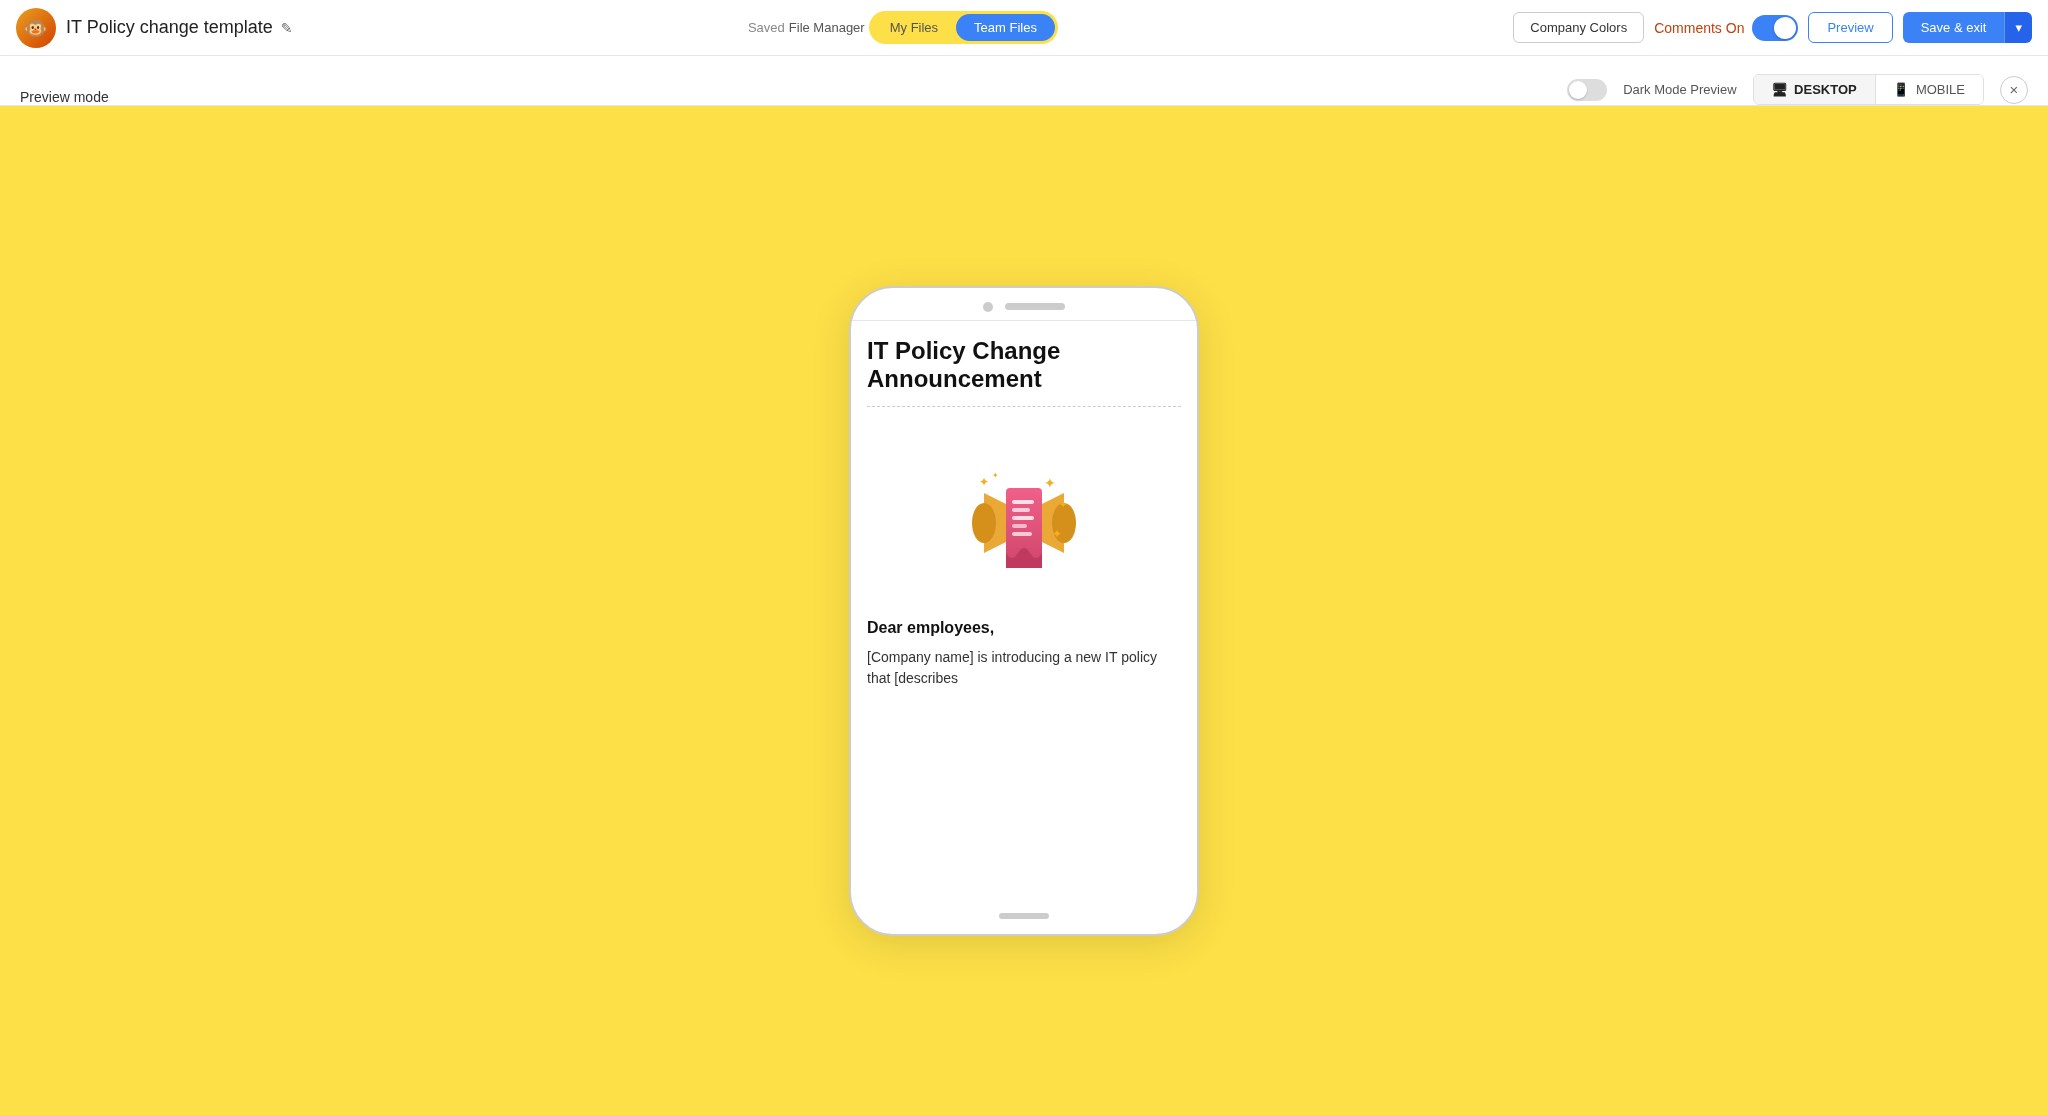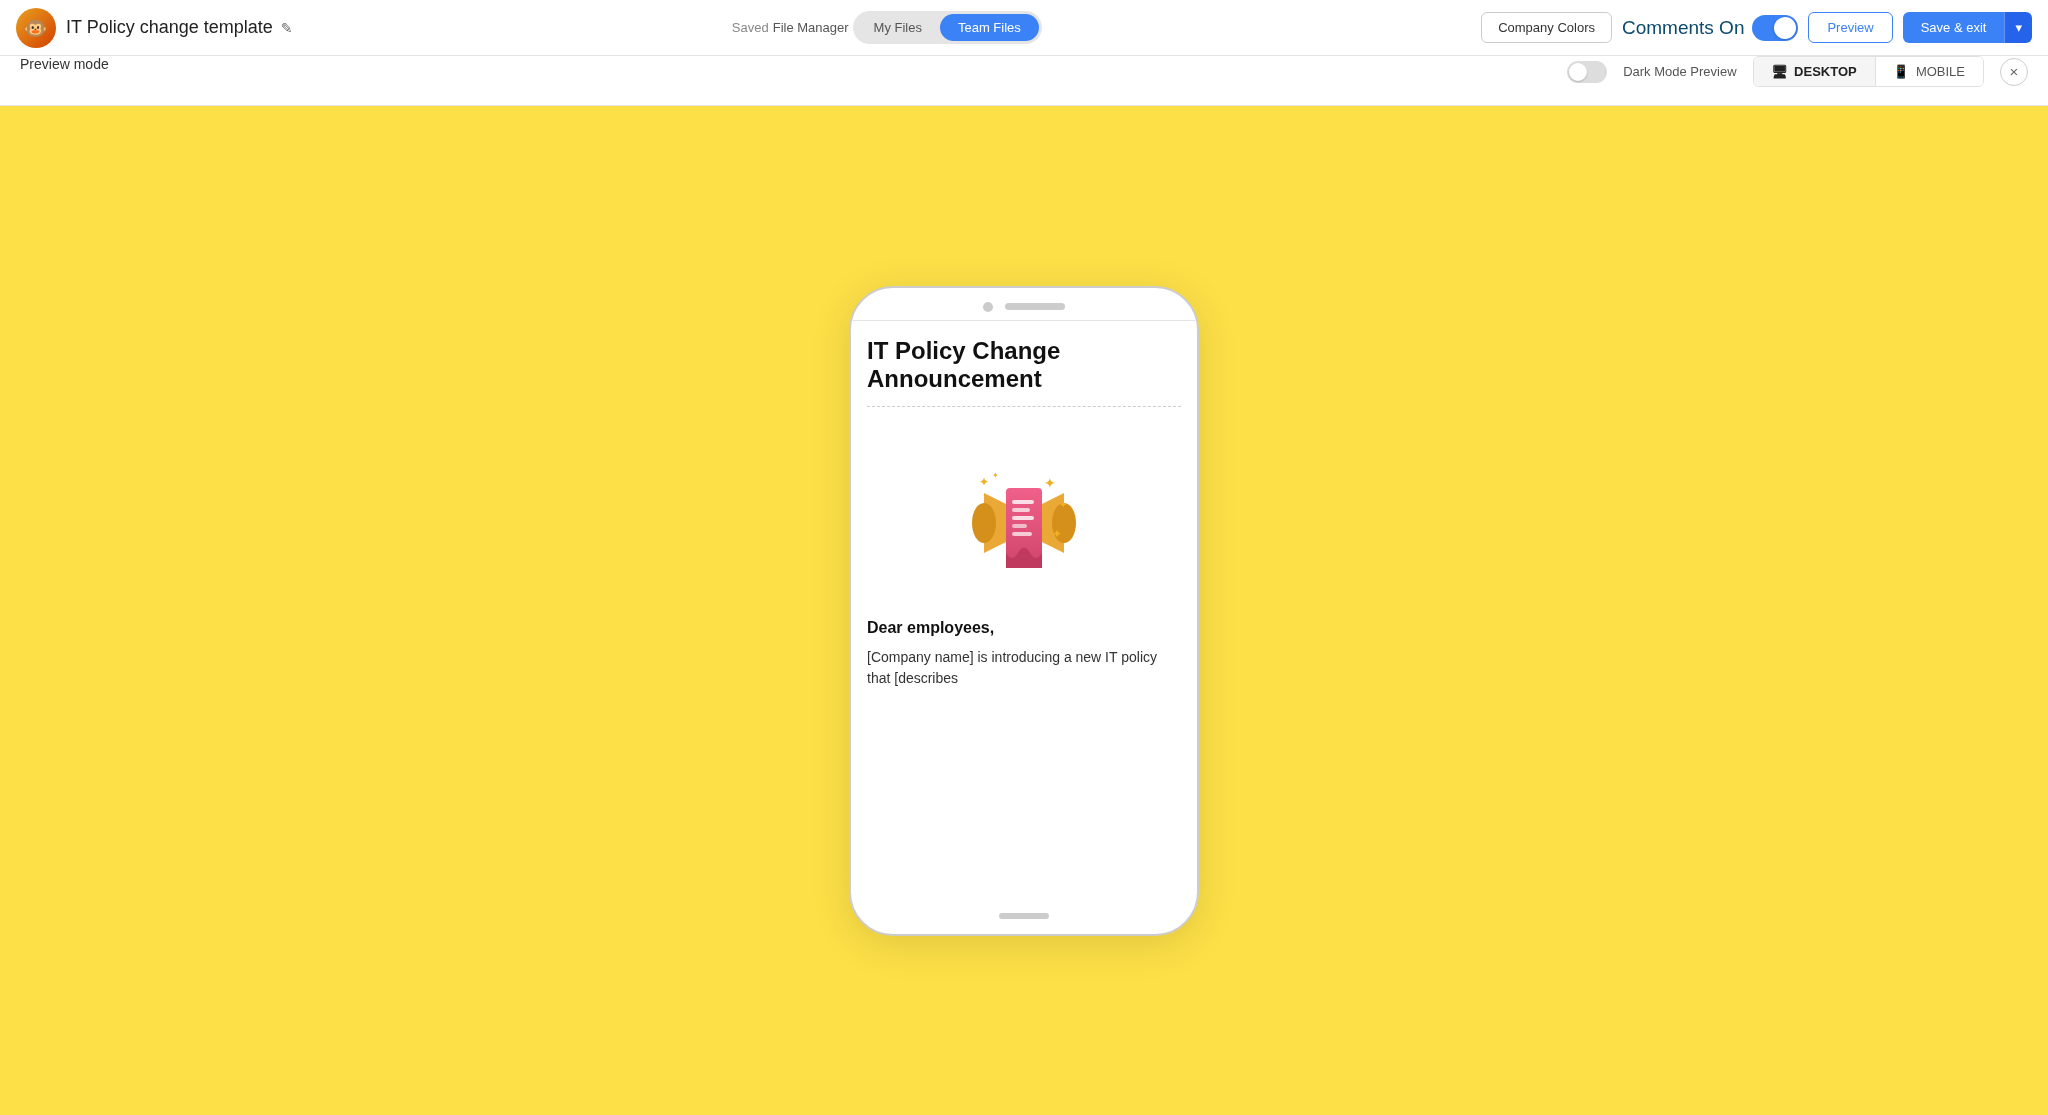--- a/index.html
+++ b/index.html
@@ -19,35 +19,35 @@
       display: flex; align-items: center; justify-content: center;
       font-size: 20px;
     }
     .doc-title { font-size: 18px; font-weight: 500; color: #222; display: flex; align-items: center; gap: 8px; }
     .edit-icon { font-size: 14px; color: #666; cursor: pointer; }
 
     .navbar-center { display: flex; align-items: center; gap: 4px; }
     .saved-text { font-size: 13px; color: #888; }
     .file-manager-text { font-size: 13px; color: #555; }
     .toggle-group {
-      display: flex; align-items: center; background: #e5e5e5; border-radius: 20px; padding: 3px;
+      display: flex; align-items: center; background: #fde047; border-radius: 20px; padding: 3px;
     }
     .toggle-btn {
       padding: 6px 18px; border-radius: 18px; border: none; cursor: pointer;
       font-size: 13px; font-weight: 500;
     }
     .toggle-btn.inactive { background: transparent; color: #555; }
     .toggle-btn.active { background: #3b82f6; color: #fff; }
 
     .navbar-right { display: flex; align-items: center; gap: 10px; }
     .default-colors-btn {
       padding: 7px 16px; border: 1.5px solid #ccc; border-radius: 6px;
       background: #fff; cursor: pointer; font-size: 13px; color: #333;
     }
-    .comments-area { display: flex; align-items: center; gap: 8px; font-size: 19px; color: #0c4a6e; }
+    .comments-area { display: flex; align-items: center; gap: 8px; font-size: 14px; color: #c2410c; }
     .toggle-switch {
       width: 46px; height: 26px; background: #3b82f6; border-radius: 13px;
       position: relative; cursor: pointer;
     }
     .toggle-switch-thumb {
       width: 22px; height: 22px; background: #fff; border-radius: 50%;
       position: absolute; top: 2px; right: 2px;
       box-shadow: 0 1px 3px rgba(0,0,0,0.2);
     }
     .preview-btn {
@@ -60,21 +60,21 @@
       background: #3b82f6; color: #fff; cursor: pointer; font-size: 13px; font-weight: 500;
     }
     .save-exit-arrow {
       padding: 8px 10px; border: none; border-radius: 0 6px 6px 0;
       background: #2563eb; color: #fff; cursor: pointer; font-size: 13px;
       border-left: 1px solid rgba(255,255,255,0.3);
     }
 
     
     .preview-bar {
-      display: flex; align-items: flex-start; justify-content: space-between;
+      display: flex; align-items: flex-end; justify-content: space-between;
       background: #fff; height: 50px; padding: 0 20px;
       border-bottom: 1px solid #e5e5e5;
     }
     .preview-mode-label { font-size: 14px; font-weight: 500; color: #333; }
     .preview-bar-right { display: flex; align-items: center; gap: 16px; }
     .dark-mode-area { display: flex; align-items: center; gap: 16px; font-size: 13px; color: #555; }
     .dark-mode-toggle {
       width: 40px; height: 22px; background: #ddd; border-radius: 11px;
       position: relative; cursor: pointer;
     }

